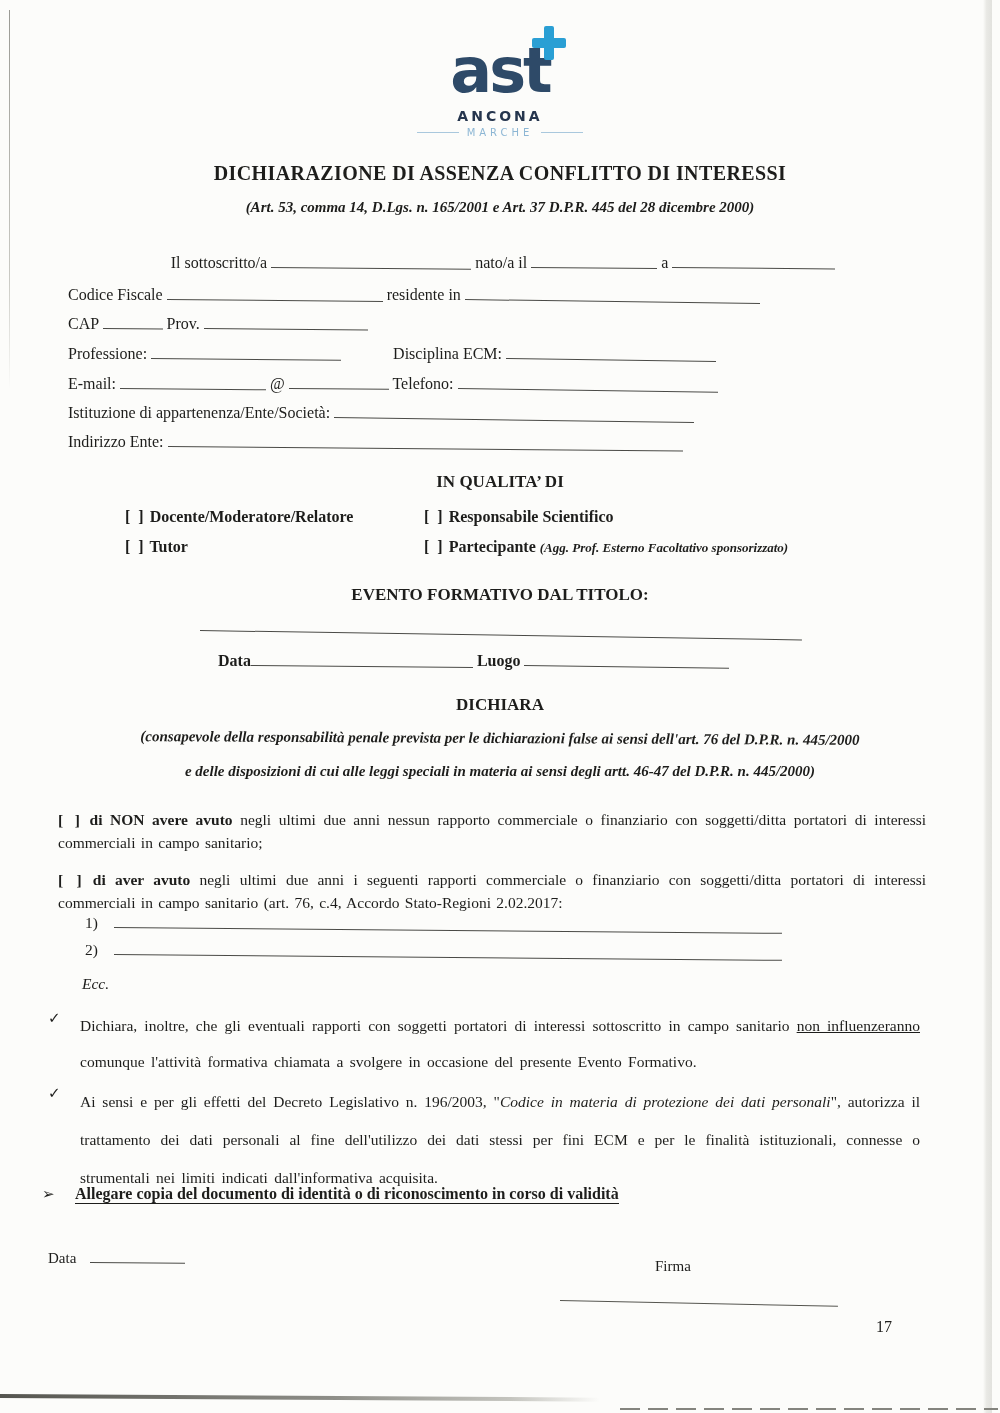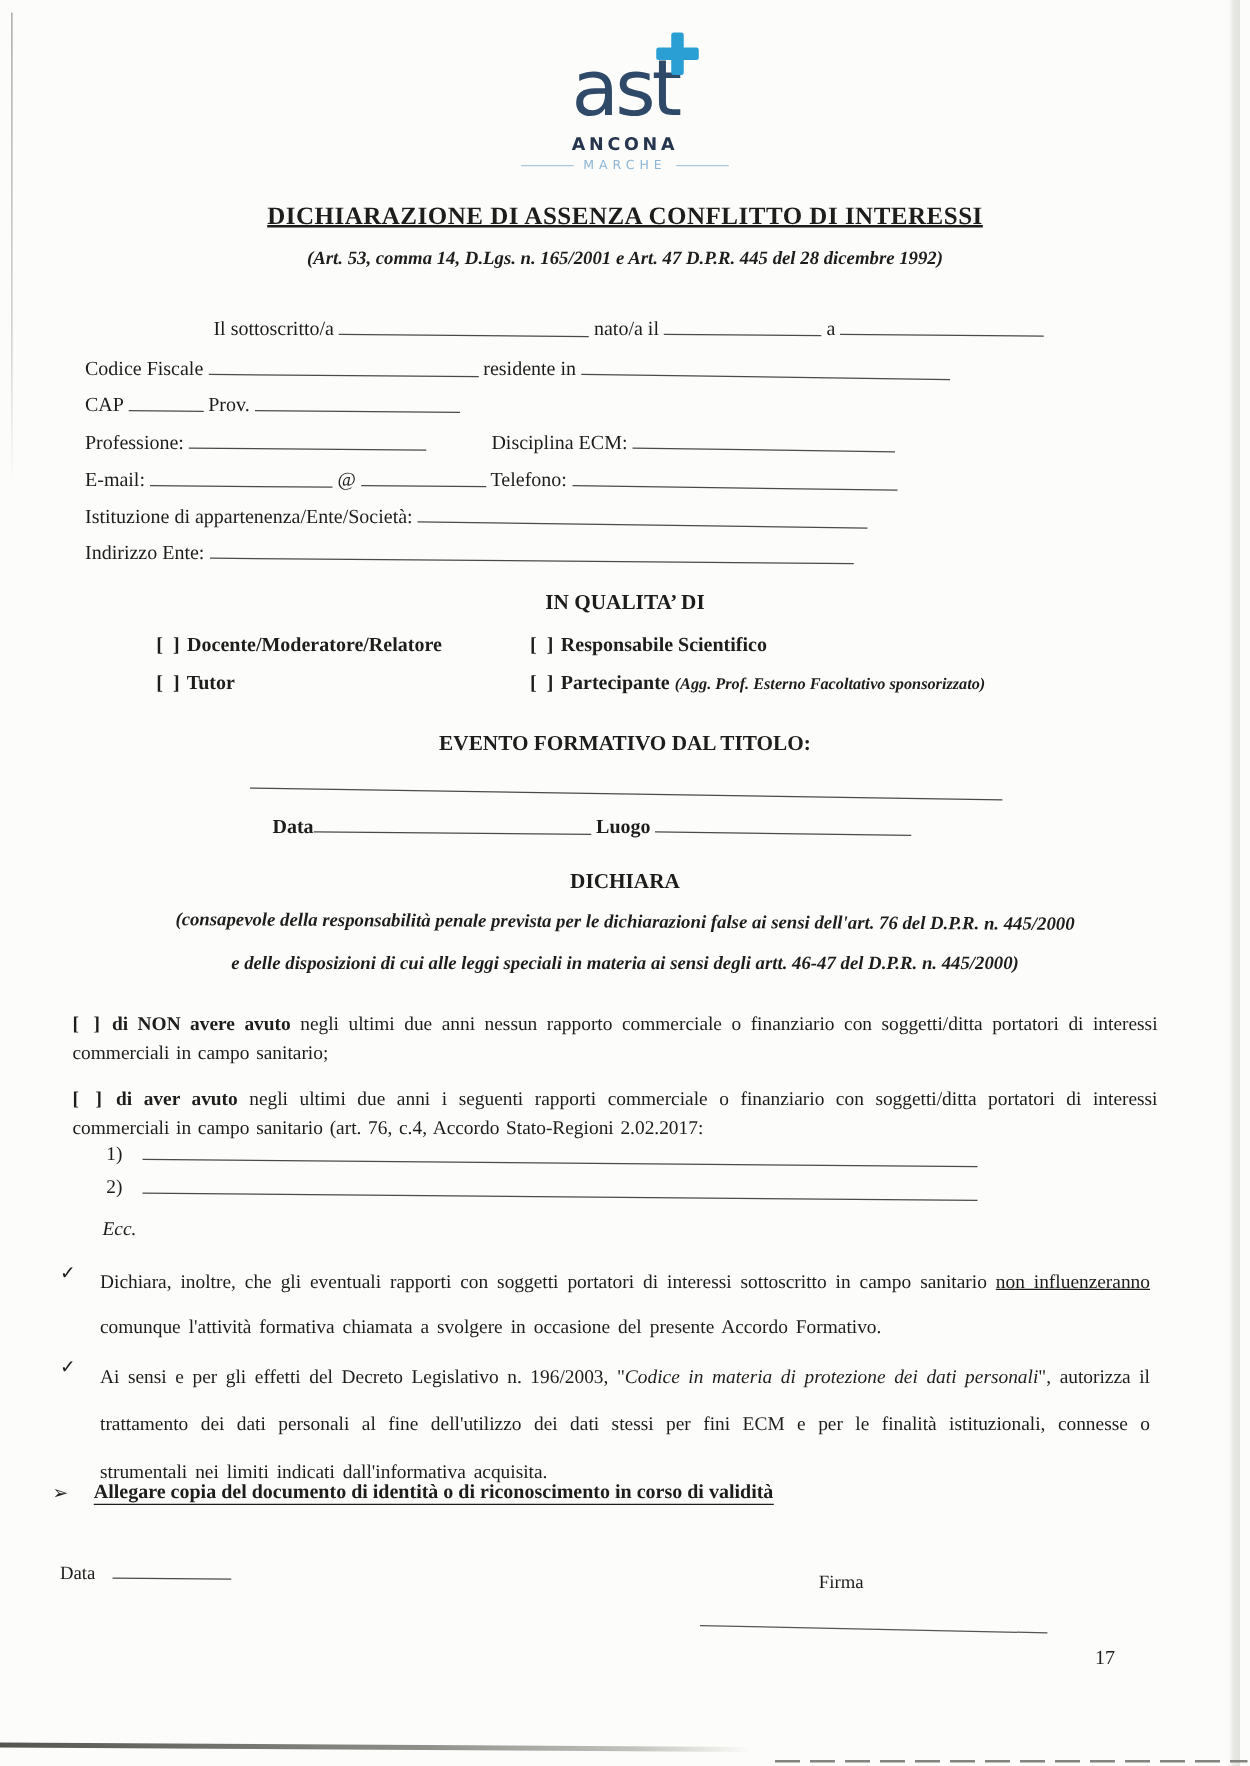--- a/index.html
+++ b/index.html
@@ -15,33 +15,33 @@
   .art-right{position:absolute;right:8px;top:0;width:9px;height:100%;
     background:linear-gradient(to right,transparent,#e9e9e5 40%,#e2e2de);}
   .art-bottom1{position:absolute;left:0;top:1394px;width:600px;height:4px;
     background:linear-gradient(to right,#55554f,#8d8d87 55%,#c4c4be 85%,transparent);
     transform:rotate(0.35deg);transform-origin:left center;}
   .art-bottom2{position:absolute;left:620px;top:1408px;width:378px;height:2px;
     background:repeating-linear-gradient(to right,#84847e 0 20px,transparent 20px 28px);}
   
   .logo{position:absolute;top:40px;left:0;right:0;text-align:center;}
   .logo-word{display:inline-block;position:relative;
-    font-family:"DejaVu Sans",sans-serif;font-weight:normal;
+    font-family:"DejaVu Sans",sans-serif;font-weight:bold;
     font-size:62px;line-height:1;color:#2e4a68;letter-spacing:-3px;}
   .logo-plus{position:absolute;top:-14px;right:-16px;width:34px;height:34px;}
   .logo-plus::before{content:"";position:absolute;left:12px;top:0;width:10px;height:34px;background:#2a9fd4;border-radius:2px;}
   .logo-plus::after{content:"";position:absolute;left:0;top:12px;width:34px;height:10px;background:#2a9fd4;border-radius:2px;}
   .logo-city{margin-top:6px;font-family:"DejaVu Sans",sans-serif;font-weight:bold;
     font-size:14px;letter-spacing:3px;color:#25354d;}
   .logo-region{margin-top:3px;display:flex;align-items:center;justify-content:center;gap:8px;
     font-family:"DejaVu Sans",sans-serif;font-size:10px;letter-spacing:4px;color:#8cb6d4;}
   .logo-region .dash{display:inline-block;width:42px;height:1px;background:#a9c8dd;}
   
   .center-head{position:absolute;left:0;right:0;text-align:center;font-weight:bold;}
-  .doc-title{top:162px;font-size:20px;letter-spacing:0.4px;text-decoration:underline;}
+  .doc-title{top:162px;font-size:20px;letter-spacing:0.4px;}
   .doc-subtitle{top:199px;font-size:15px;font-style:italic;}
   .sec-head{font-size:17px;}
   
   .frow{position:absolute;left:68px;width:870px;font-size:16px;white-space:nowrap;}
   .line{display:inline-block;border-bottom:1.3px solid #4a4a46;height:0.95em;}
   .t1{transform:rotate(0.5deg);transform-origin:left bottom;}
   .t2{transform:rotate(0.8deg);transform-origin:left bottom;}
   
   .cbrow{position:absolute;left:125px;width:840px;font-size:16px;font-weight:bold;white-space:nowrap;}
   .cbcol1{display:inline-block;width:295px;}
@@ -83,21 +83,21 @@
     </span>
     <div class="logo-city">ANCONA</div>
     <div class="logo-region">
       <span class="dash"></span>
       <span>MARCHE</span>
       <span class="dash"></span>
     </div>
   </div>
 
   <div class="center-head doc-title">DICHIARAZIONE DI ASSENZA CONFLITTO DI INTERESSI</div>
-  <div class="center-head doc-subtitle">(Art. 53, comma 14, D.Lgs. n. 165/2001 e Art. 47 D.P.R. 445 del 28 dicembre 1992)</div>
+  <div class="center-head doc-subtitle">(Art. 53, comma 14, D.Lgs. n. 165/2001 e Art. 37 D.P.R. 445 del 28 dicembre 2000)</div>
 
   <div class="frow" style="top:252px;text-align:center;">
     <span>Il sottoscritto/a</span>
     <span class="line t1" style="width:200px;"></span>
     <span>nato/a il</span>
     <span class="line t1" style="width:126px;"></span>
     <span>a</span>
     <span class="line t1" style="width:163px;"></span>
   </div>
 
@@ -196,21 +196,21 @@
   </div>
   <div class="item-row" style="top:939px;">
     <span>2)</span>
     <span class="line t1" style="width:668px;margin-left:12px;"></span>
   </div>
   <div class="item-row it" style="top:963px;left:82px;margin-top:12px;">Ecc.</div>
 
   <div class="bullet" style="top:1008px;">
     <span class="marker">✓</span>
     <span class="btext lh36">
-      <span>Dichiara, inoltre, che gli eventuali rapporti con soggetti portatori di interessi sottoscritto in campo sanitario </span><span class="u">non influenzeranno</span><span> comunque l'attività formativa chiamata a svolgere in occasione del presente Accordo Formativo.</span>
+      <span>Dichiara, inoltre, che gli eventuali rapporti con soggetti portatori di interessi sottoscritto in campo sanitario </span><span class="u">non influenzeranno</span><span> comunque l'attività formativa chiamata a svolgere in occasione del presente Evento Formativo.</span>
     </span>
   </div>
 
   <div class="bullet" style="top:1083px;">
     <span class="marker">✓</span>
     <span class="btext lh38">
       <span>Ai sensi e per gli effetti del Decreto Legislativo n. 196/2003, "</span><span class="it">Codice in materia di protezione dei dati personali</span><span>", autorizza il trattamento dei dati personali al fine dell'utilizzo dei dati stessi per fini ECM e per le finalità istituzionali, connesse o strumentali nei limiti indicati dall'informativa acquisita.</span>
     </span>
   </div>
 

